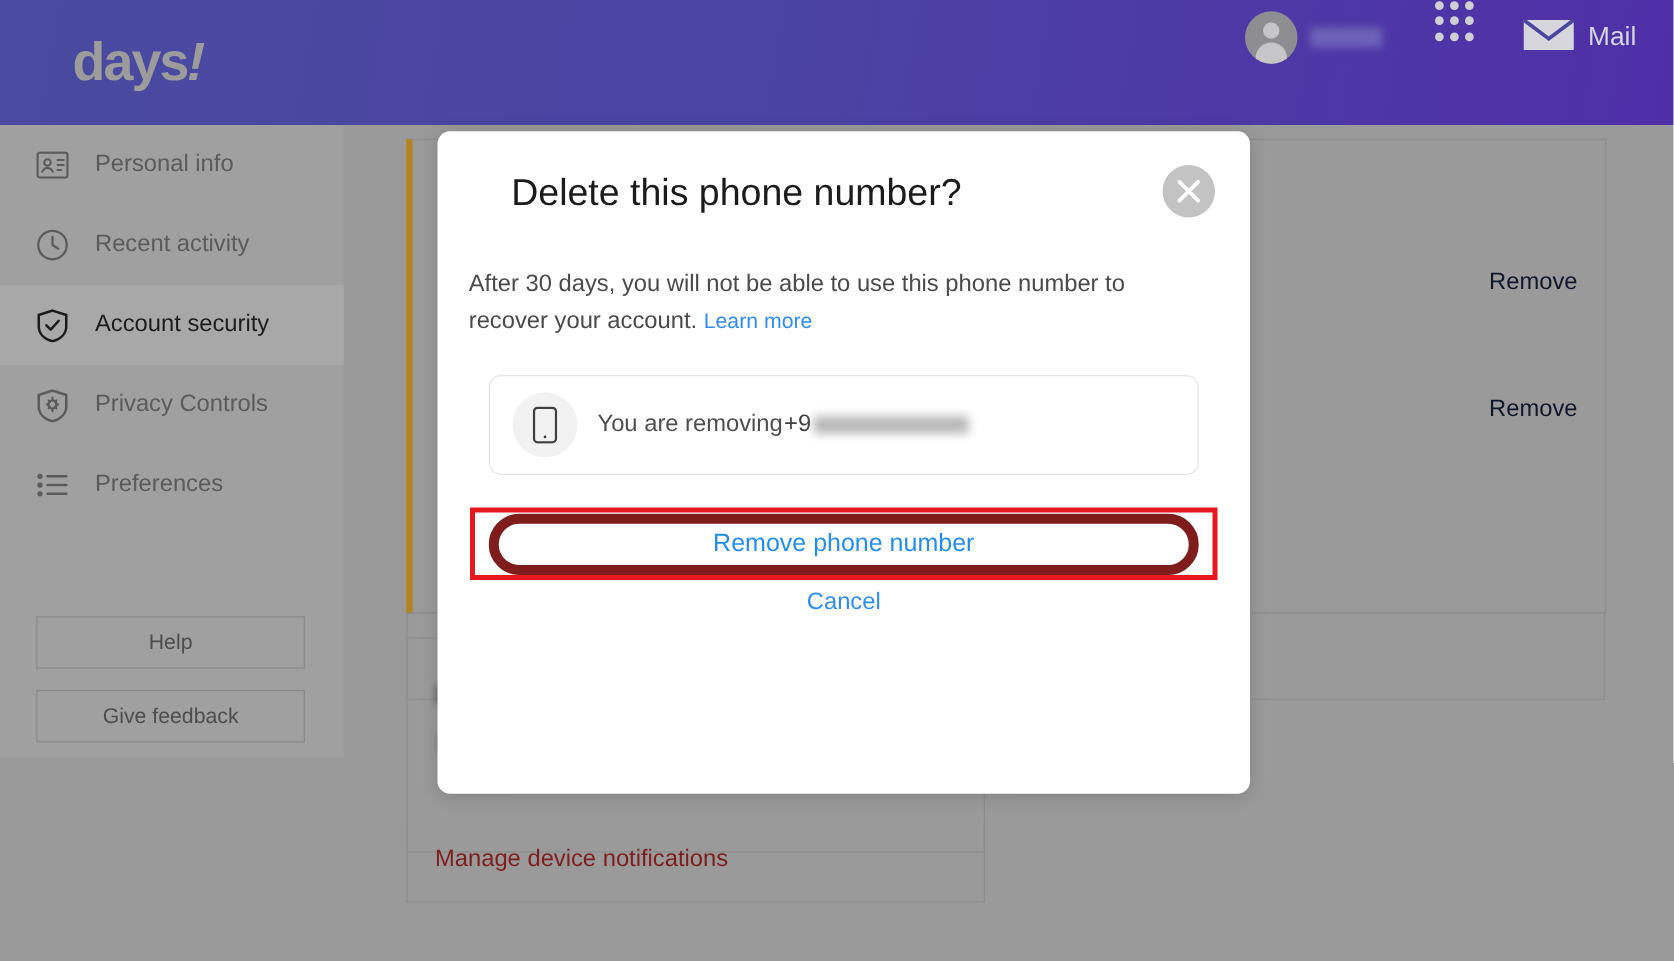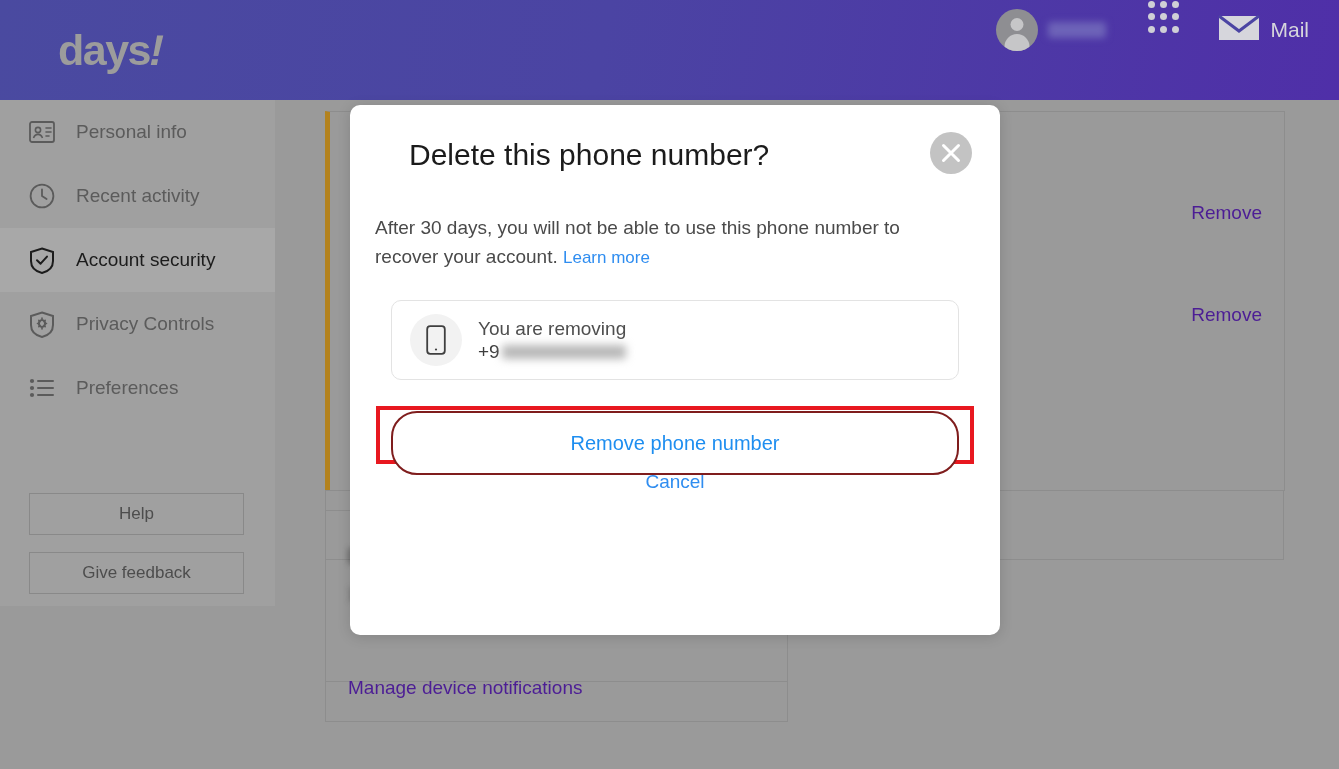--- a/index.html
+++ b/index.html
@@ -211,22 +211,22 @@
   }
   .phone-row .ptext {
     position: absolute;
     left: 0; top: 0;
     font-size: 18px;
     color: #2b2b2b;
     white-space: nowrap;
   }
   .phone-row .remove-link {
     position: absolute;
-    right: 0; top: 0;
-    color: #4c1d95;
+    right: 0; top: 13px;
+    color: #0f172a;
     font-size: 19px;
     cursor: pointer;
   }
   .card-phones-footer {
     position: absolute;
     left: -5px; right: 0;
     bottom: -70px;
     height: 70px;
     border: 1px solid #8d8d8d;
     border-top: 1px solid #8d8d8d;
@@ -261,21 +261,21 @@
     top: 554px;
     width: 463px;
     height: 68px;
     border: 1px solid #8d8d8d;
     border-top: none;
     display: flex;
     align-items: center;
     padding-left: 22px;
   }
   .device-notif-link {
-    color: #4c1d95;
+    color: #7f1d1d;
     font-size: 19px;
     cursor: pointer;
     text-align: right;
   }
 
   
   .modal {
     position: absolute;
     left: 350px;
     top: 105px;
@@ -340,21 +340,21 @@
     width: 52px; height: 52px;
     border-radius: 50%;
     background: #f2f2f2;
     display: flex;
     align-items: center;
     justify-content: center;
     flex: none;
   }
   .removing-text {
     display: flex;
-    flex-direction: column;
+    flex-direction: row;
     gap: 1px;
     text-align: center;
   }
   .removing-label {
     font-size: 19px;
     color: #4e4e4e;
   }
   .removing-number {
     font-size: 19px;
     color: #3d3d3d;
@@ -378,22 +378,22 @@
     height: 58px;
     border: 4px solid #e8181f;
     background: transparent;
     pointer-events: none;
   }
   .primary-btn {
     position: absolute;
     left: 41px;
     top: 306px;
     width: 568px;
-    height: 64px;
-    border: 2px solid #7f1d1d;
+    height: 49px;
+    border: 8px solid #7f1d1d;
     border-radius: 26px;
     background: #ffffff;
     color: #1e8ef0;
     font-size: 20px;
     font-family: "Liberation Sans", sans-serif;
     cursor: pointer;
   }
   .cancel-btn {
     position: absolute;
     left: 41px;

